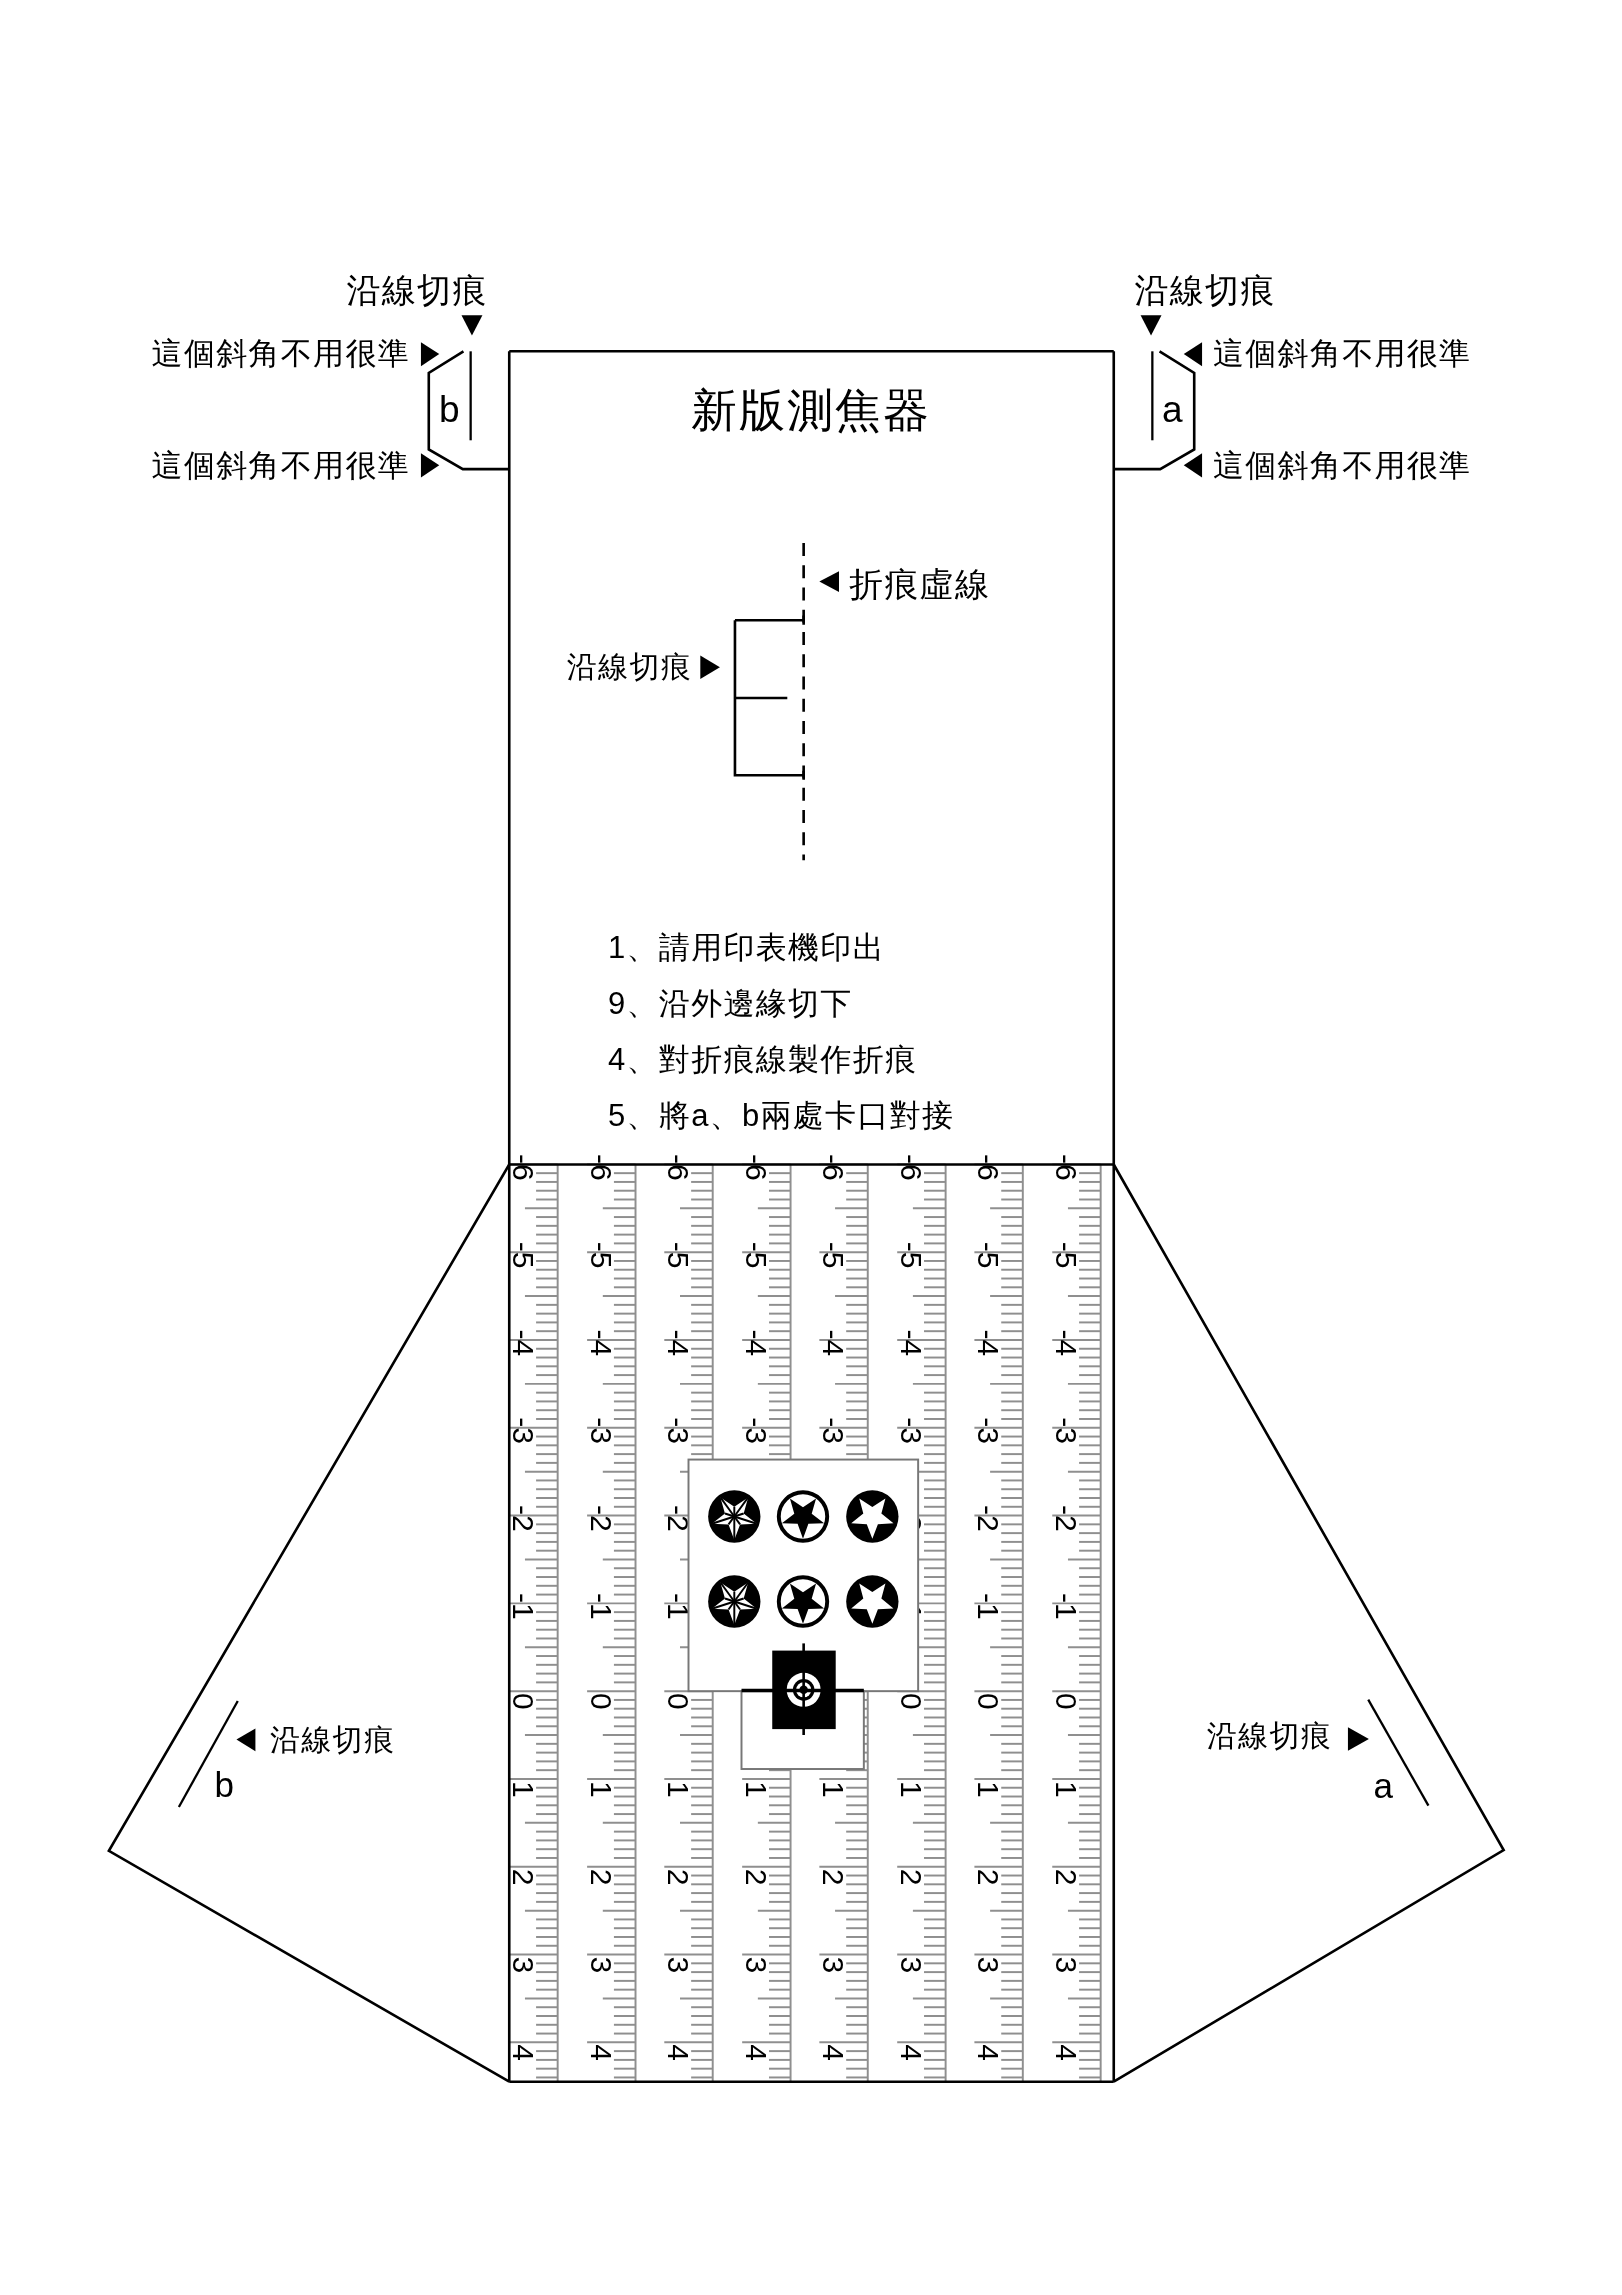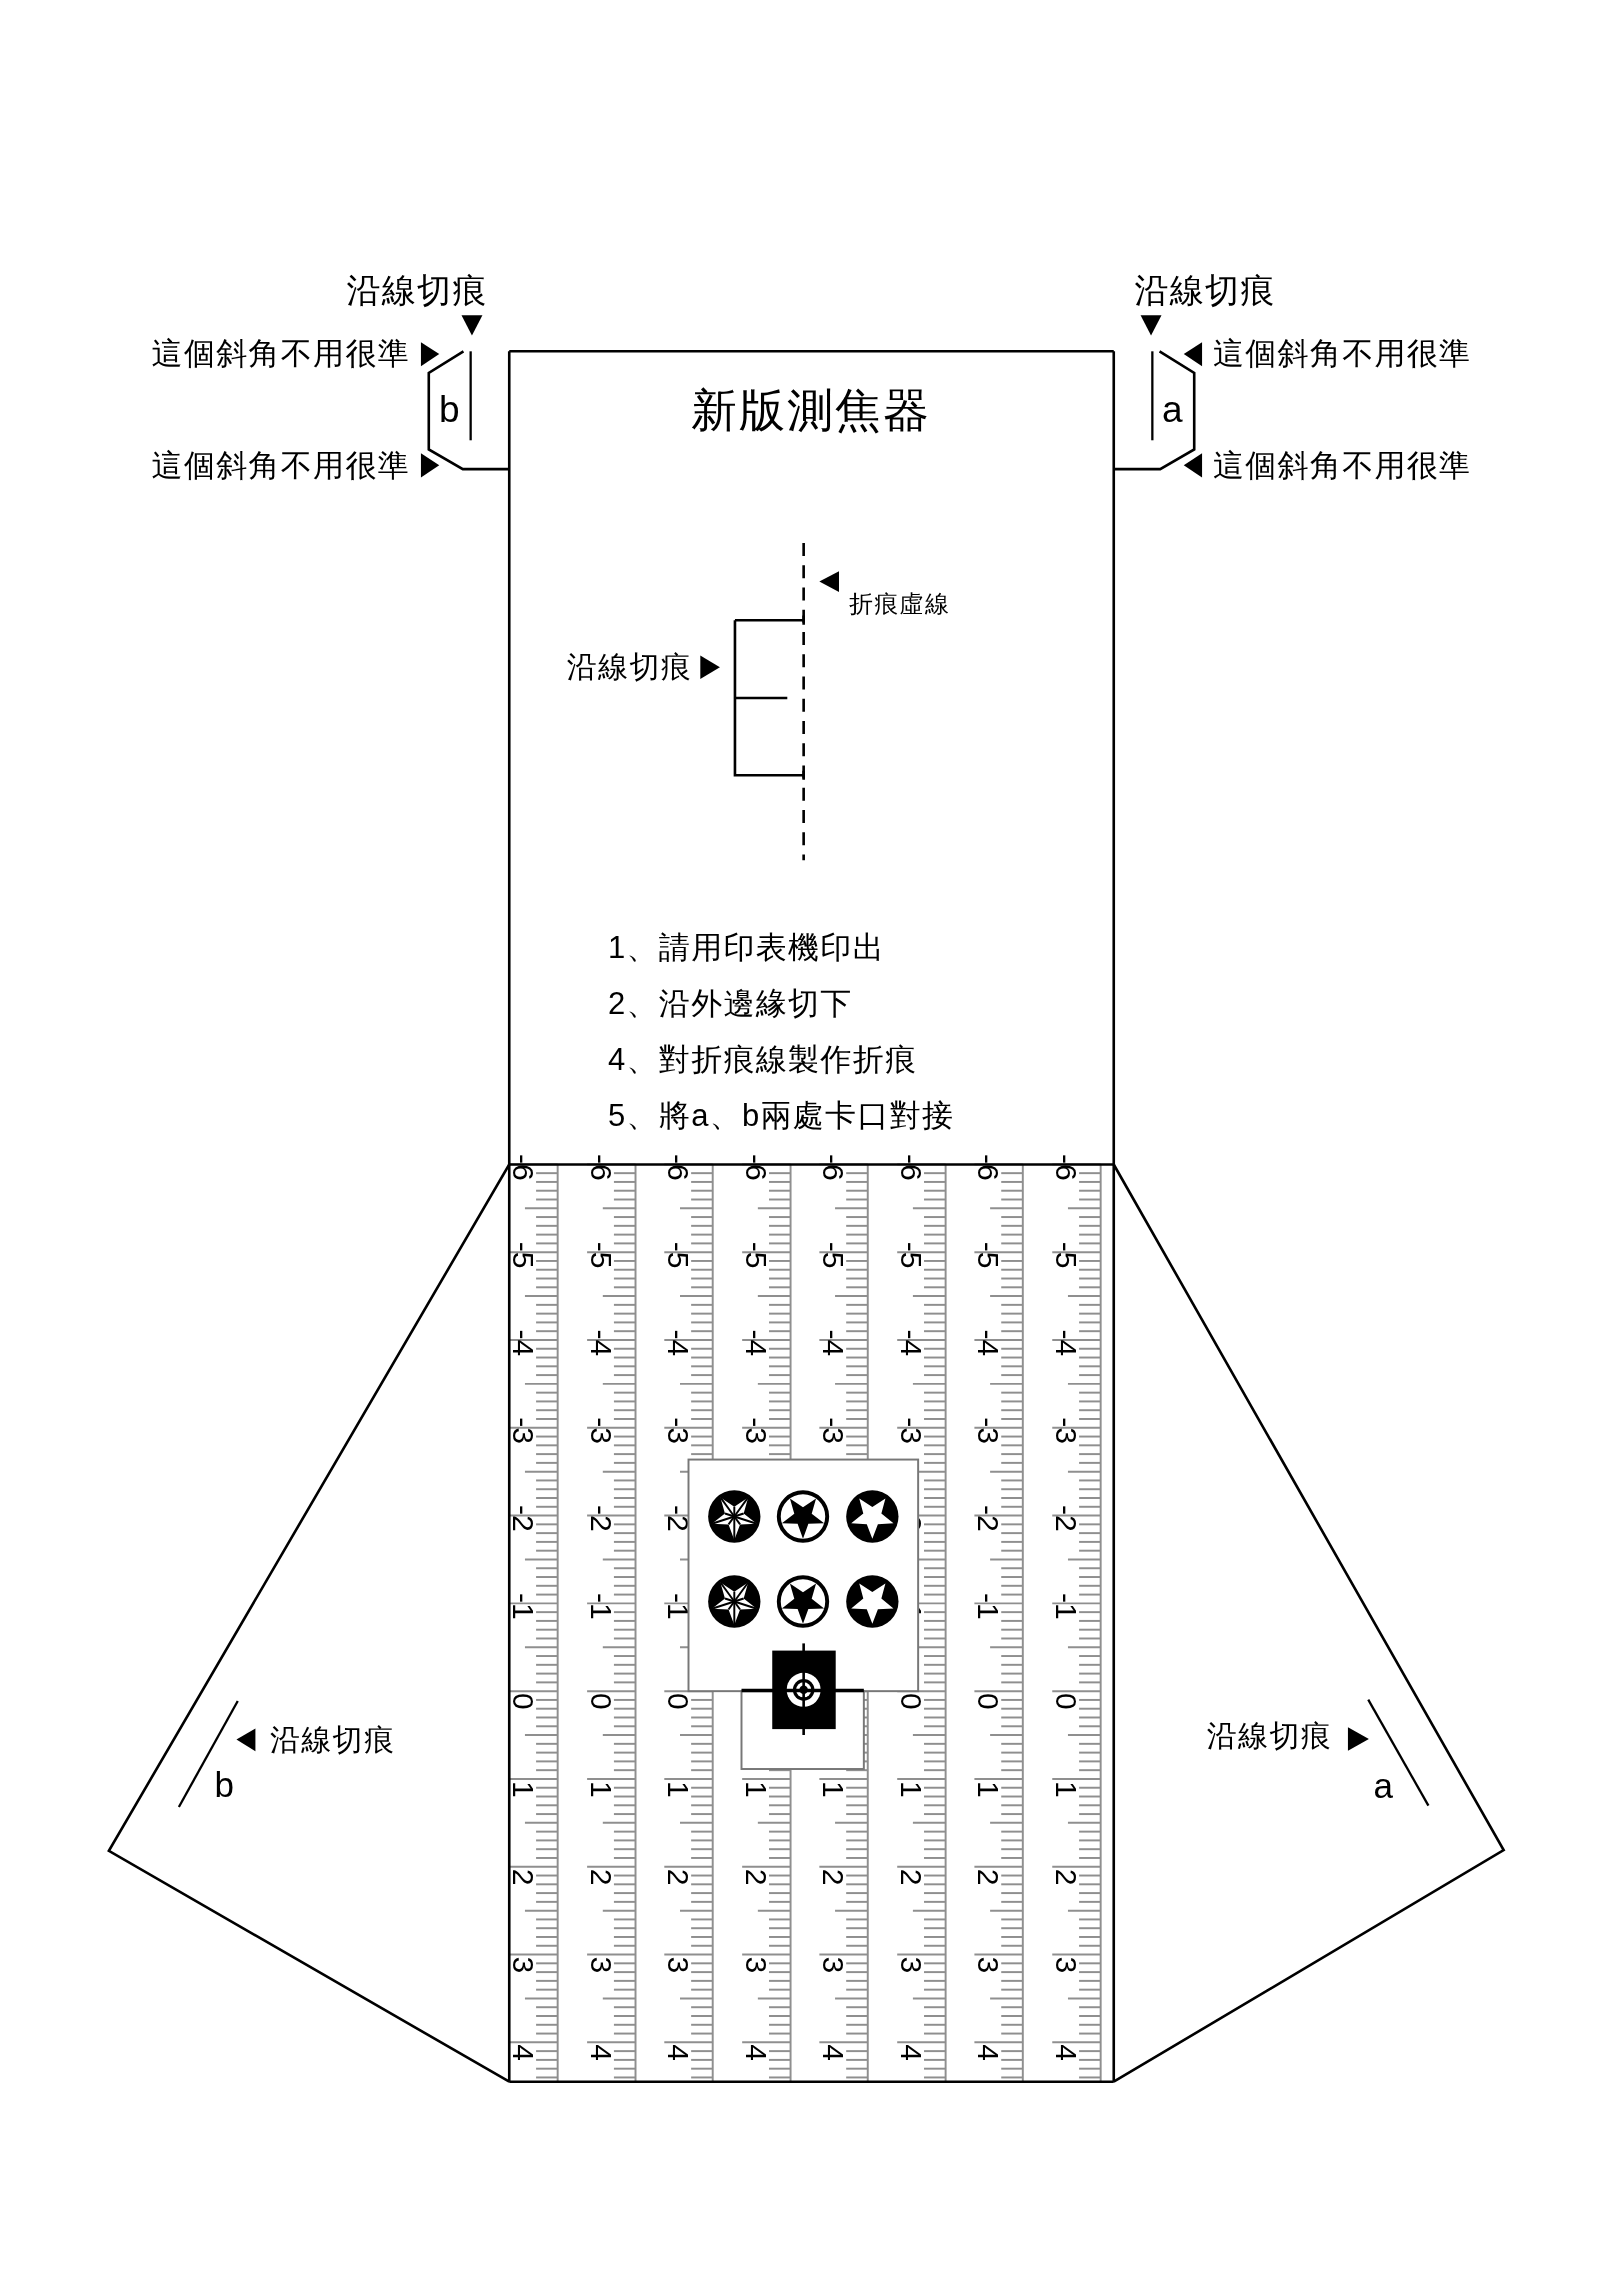--- a/index.html
+++ b/index.html
@@ -1072,26 +1072,26 @@
   <div class="lbl" style="right:1213px;top:338px;font-size:31px;">這個斜角不用很準</div>
   <div class="lbl" style="right:1213px;top:450px;font-size:31px;">這個斜角不用很準</div>
   <div class="lbl" style="left:1213px;top:338px;font-size:31px;">這個斜角不用很準</div>
   <div class="lbl" style="left:1213px;top:450px;font-size:31px;">這個斜角不用很準</div>
 
   <div class="lbl" style="left:811px;top:387px;font-size:46px;transform:translateX(-50%);letter-spacing:2px;">新版測焦器</div>
 
   <div class="lbl" style="left:450px;top:391px;font-size:37px;transform:translateX(-50%);">b</div>
   <div class="lbl" style="left:1173px;top:391px;font-size:37px;transform:translateX(-50%);">a</div>
 
-  <div class="lbl" style="left:849px;top:567px;font-size:24px;margin-top:25px;">折痕虛線</div>
+  <div class="lbl" style="left:849px;top:567px;font-size:34px;">折痕虛線</div>
   <div class="lbl" style="right:931px;top:652px;font-size:30px;">沿線切痕</div>
 
   <div style="position:absolute;left:608px;top:911px;">
     <div class="instr-line">1、請用印表機印出</div>
-    <div class="instr-line">2、沿外邊緣切下</div>
+    <div class="instr-line">9、沿外邊緣切下</div>
     <div class="instr-line">4、對折痕線製作折痕</div>
     <div class="instr-line">5、將a、b兩處卡口對接</div>
   </div>
 
   <div class="lbl" style="left:270px;top:1725px;font-size:30px;">沿線切痕</div>
   <div class="lbl" style="left:225px;top:1767px;font-size:35px;transform:translateX(-50%);">b</div>
 
   <div class="lbl" style="right:291px;top:1721px;font-size:30px;">沿線切痕</div>
   <div class="lbl" style="left:1384px;top:1768px;font-size:35px;transform:translateX(-50%);">a</div>
 </div>

